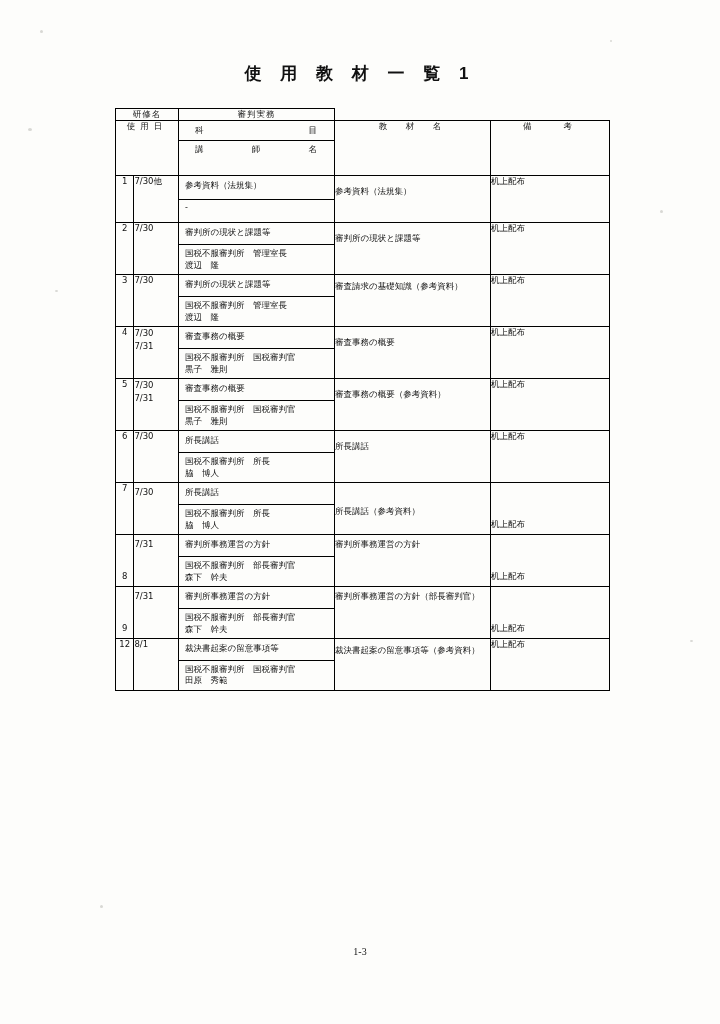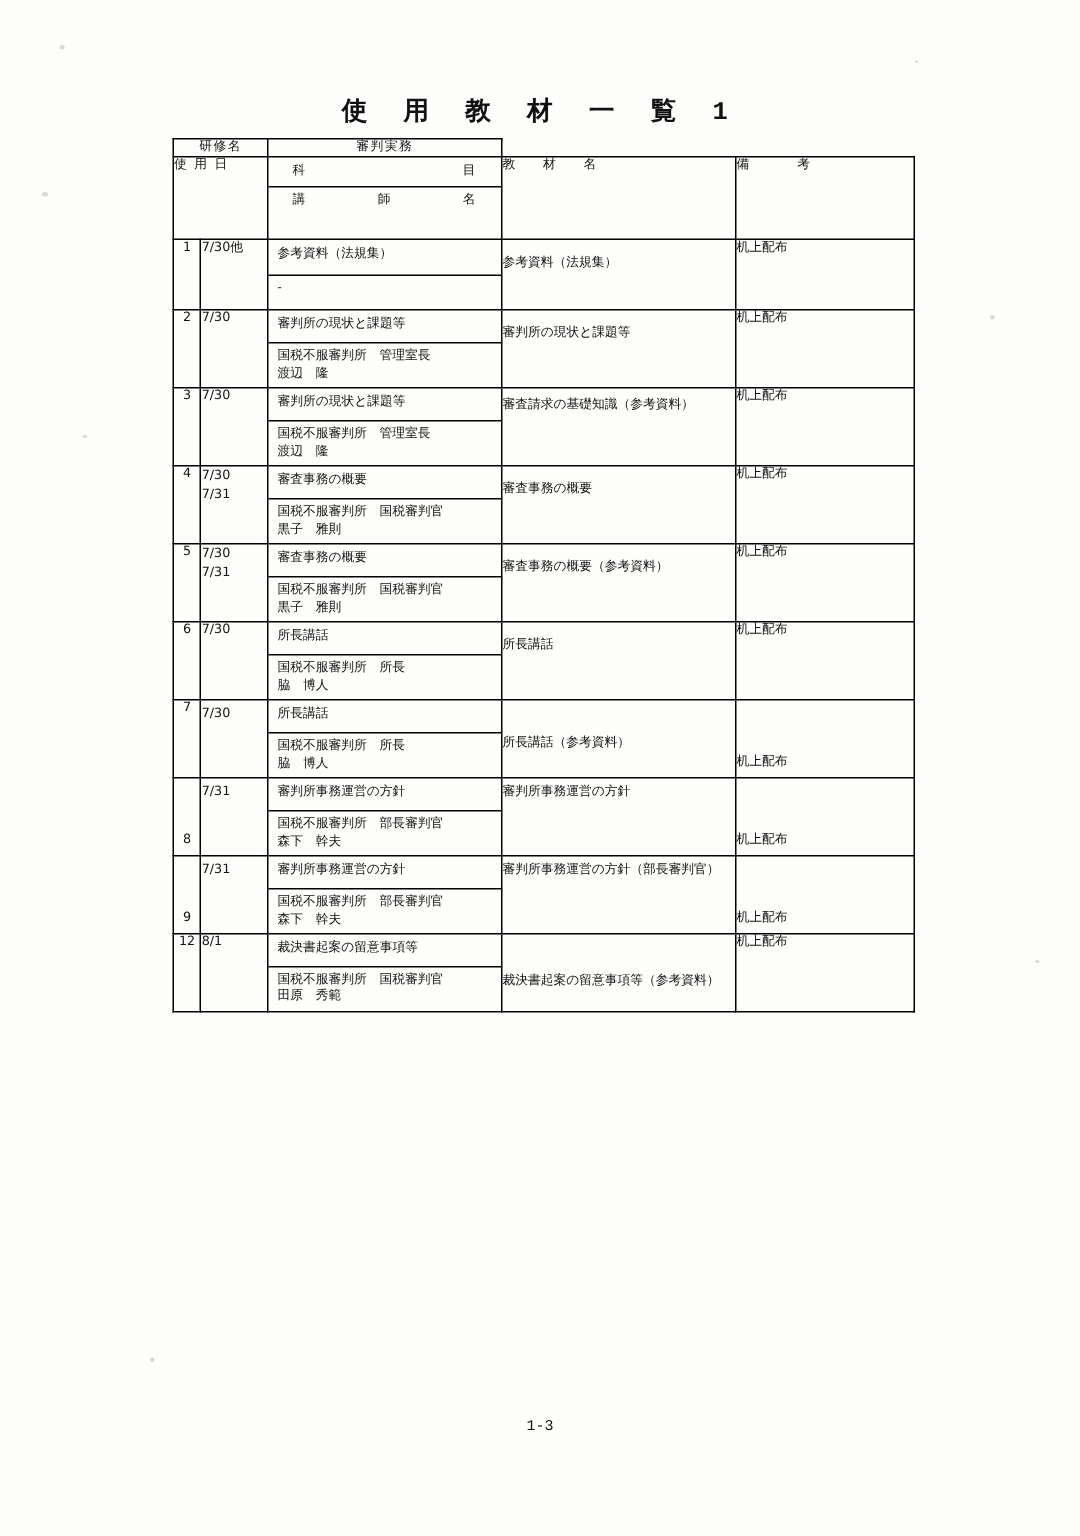--- a/index.html
+++ b/index.html
@@ -28,25 +28,25 @@
   }
   .title {
     position: absolute;
     top: 62px;
     left: 0;
     width: 720px;
     text-align: center;
     font-size: 17px;
     letter-spacing: 7px;
     font-weight: bold;
-    font-family: Liberation Mono, monospace;
+    font-family: Liberation Sans, sans-serif;
   }
   table.doc {
     position: absolute;
-    top: 92px;
+    top: 108px;
     left: 115px;
     width: 495px;
     border-collapse: collapse;
     font-size: 9px;
     line-height: 1.35;
   }
   table.doc td {
     border: 1px solid #000000;
     padding: 0;
     vertical-align: top;
@@ -60,20 +60,21 @@
   
   .hdr-lab {
     text-align: center;
     font-size: 9px;
     padding: 4px 2px;
     vertical-align: middle;
     letter-spacing: 1px;
   }
   .hdr-tall {
     vertical-align: middle;
+    text-align: center;
     font-size: 9px;
     letter-spacing: 5px;
     padding: 0 4px;
   }
   .spread {
     display: flex;
     justify-content: space-between;
     padding: 0 8px;
   }
   .subj-top {
@@ -121,21 +122,21 @@
     display: block;
     padding-top: 10px;
   }
   .pagenum {
     position: absolute;
     top: 946px;
     left: 0;
     width: 720px;
     text-align: center;
     font-size: 10px;
-    font-family: Liberation Mono, monospace;
+    font-family: Liberation Serif, serif;
   }
   .first-subj-top { min-height: 16px; }
   .dash { font-size: 8px; }
 </style>
 </head>
 <body>
 
 <div class="page">
   <div class="speck" style="left:40px;  top:30px;  width:3px; height:3px;"></div>
   <div class="speck" style="left:28px;  top:128px; width:4px; height:3px;"></div>
@@ -328,20 +329,20 @@
       <td class="no-cell">12</td>
       <td class="date-cell">8/1</td>
       <td class="c-subj">
         <div class="subj-top">裁決書起案の留意事項等</div>
         <div class="subj-bot">
           <div>国税不服審判所　国税審判官</div>
           <div>田原　秀範</div>
         </div>
       </td>
       <td class="c-mat mat-cell">
-        <span class="mat-text" style="padding-top:6px;margin-top:20px;">裁決書起案の留意事項等（参考資料）</span>
+        <span class="mat-text" style="padding-top:6px;">裁決書起案の留意事項等（参考資料）</span>
       </td>
       <td class="c-note note-cell">机上配布</td>
     </tr>
   </tbody>
 </table>
 
 <div class="pagenum">1-3</div>
 
 </body></html>

